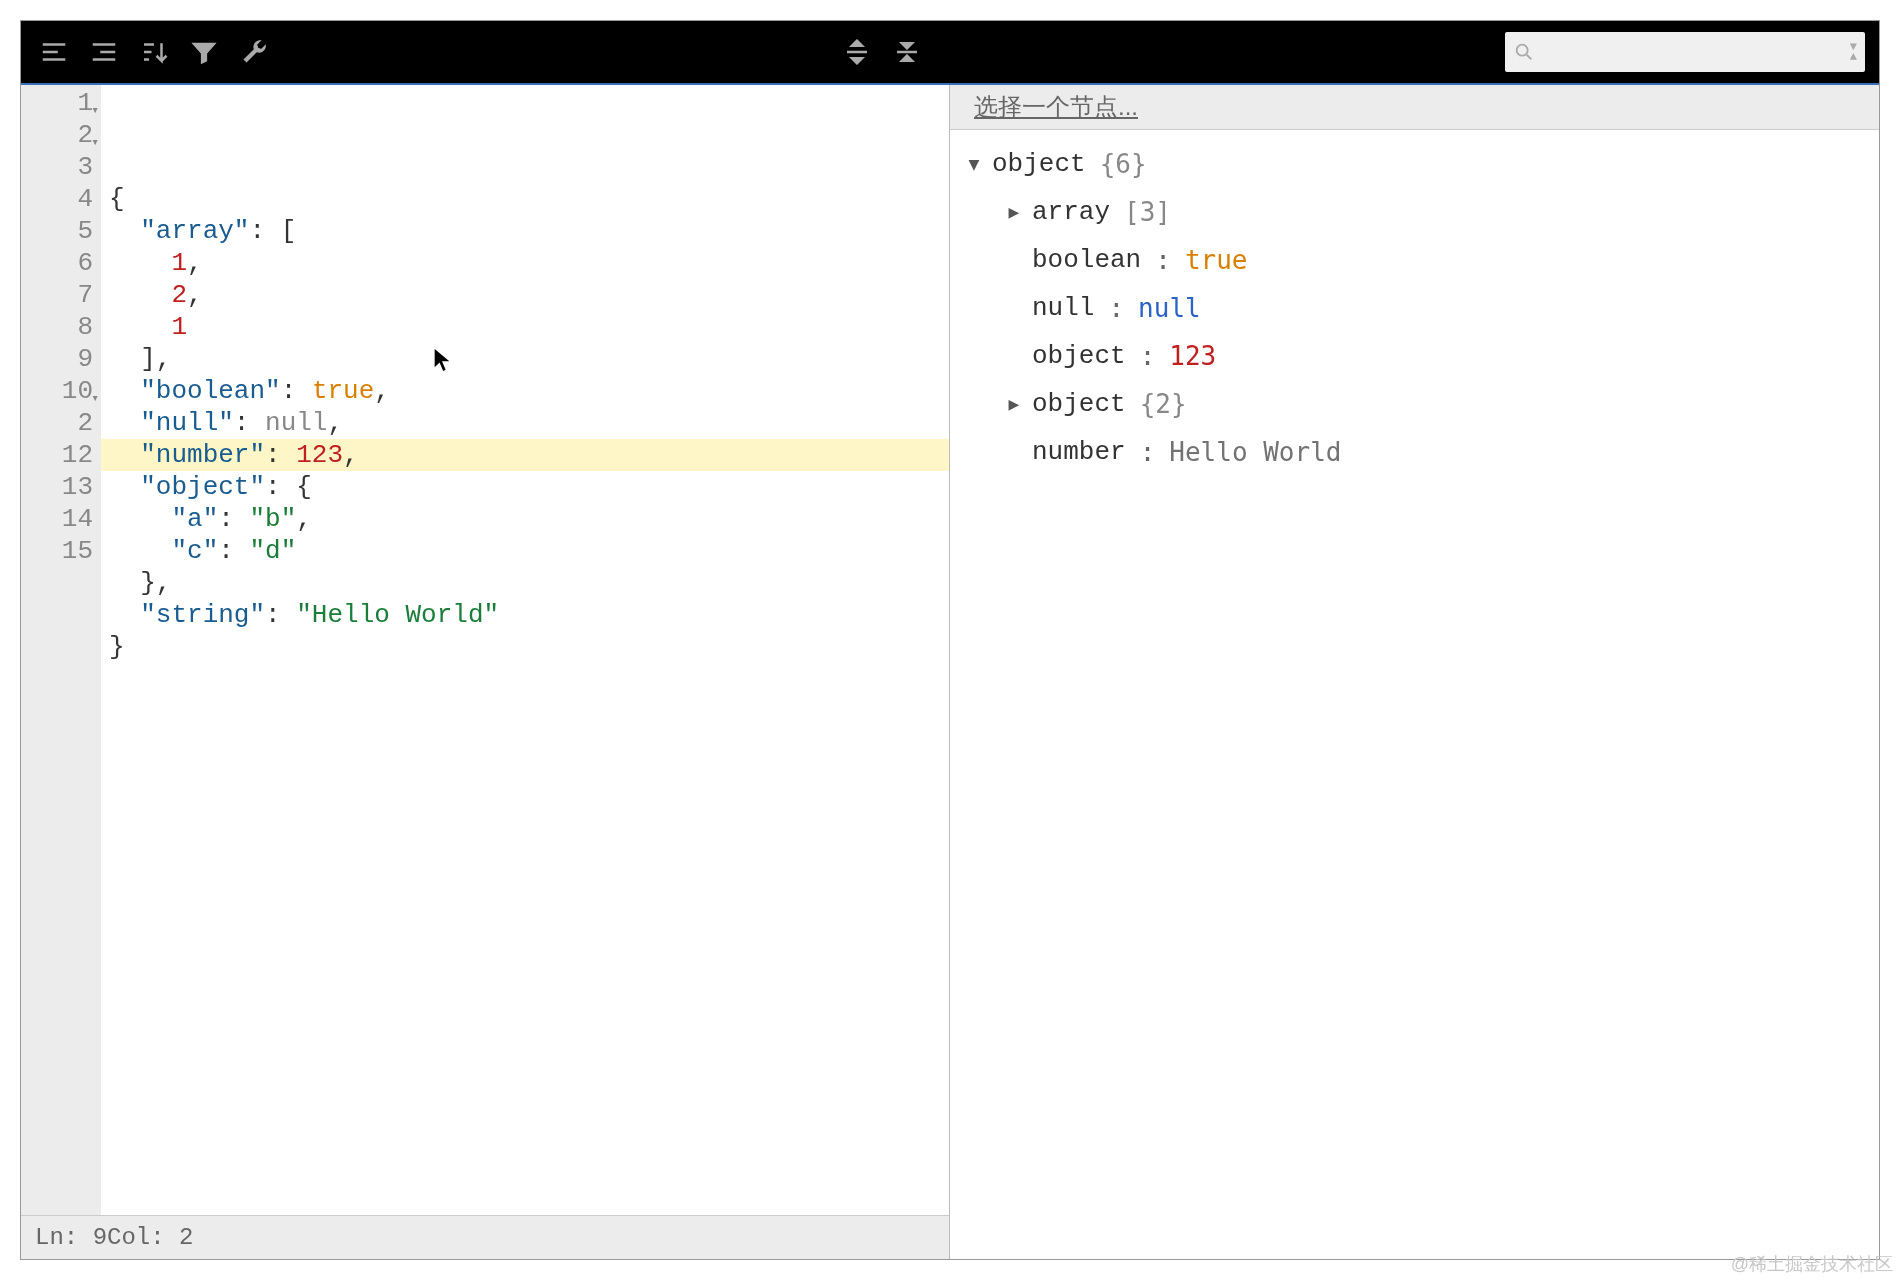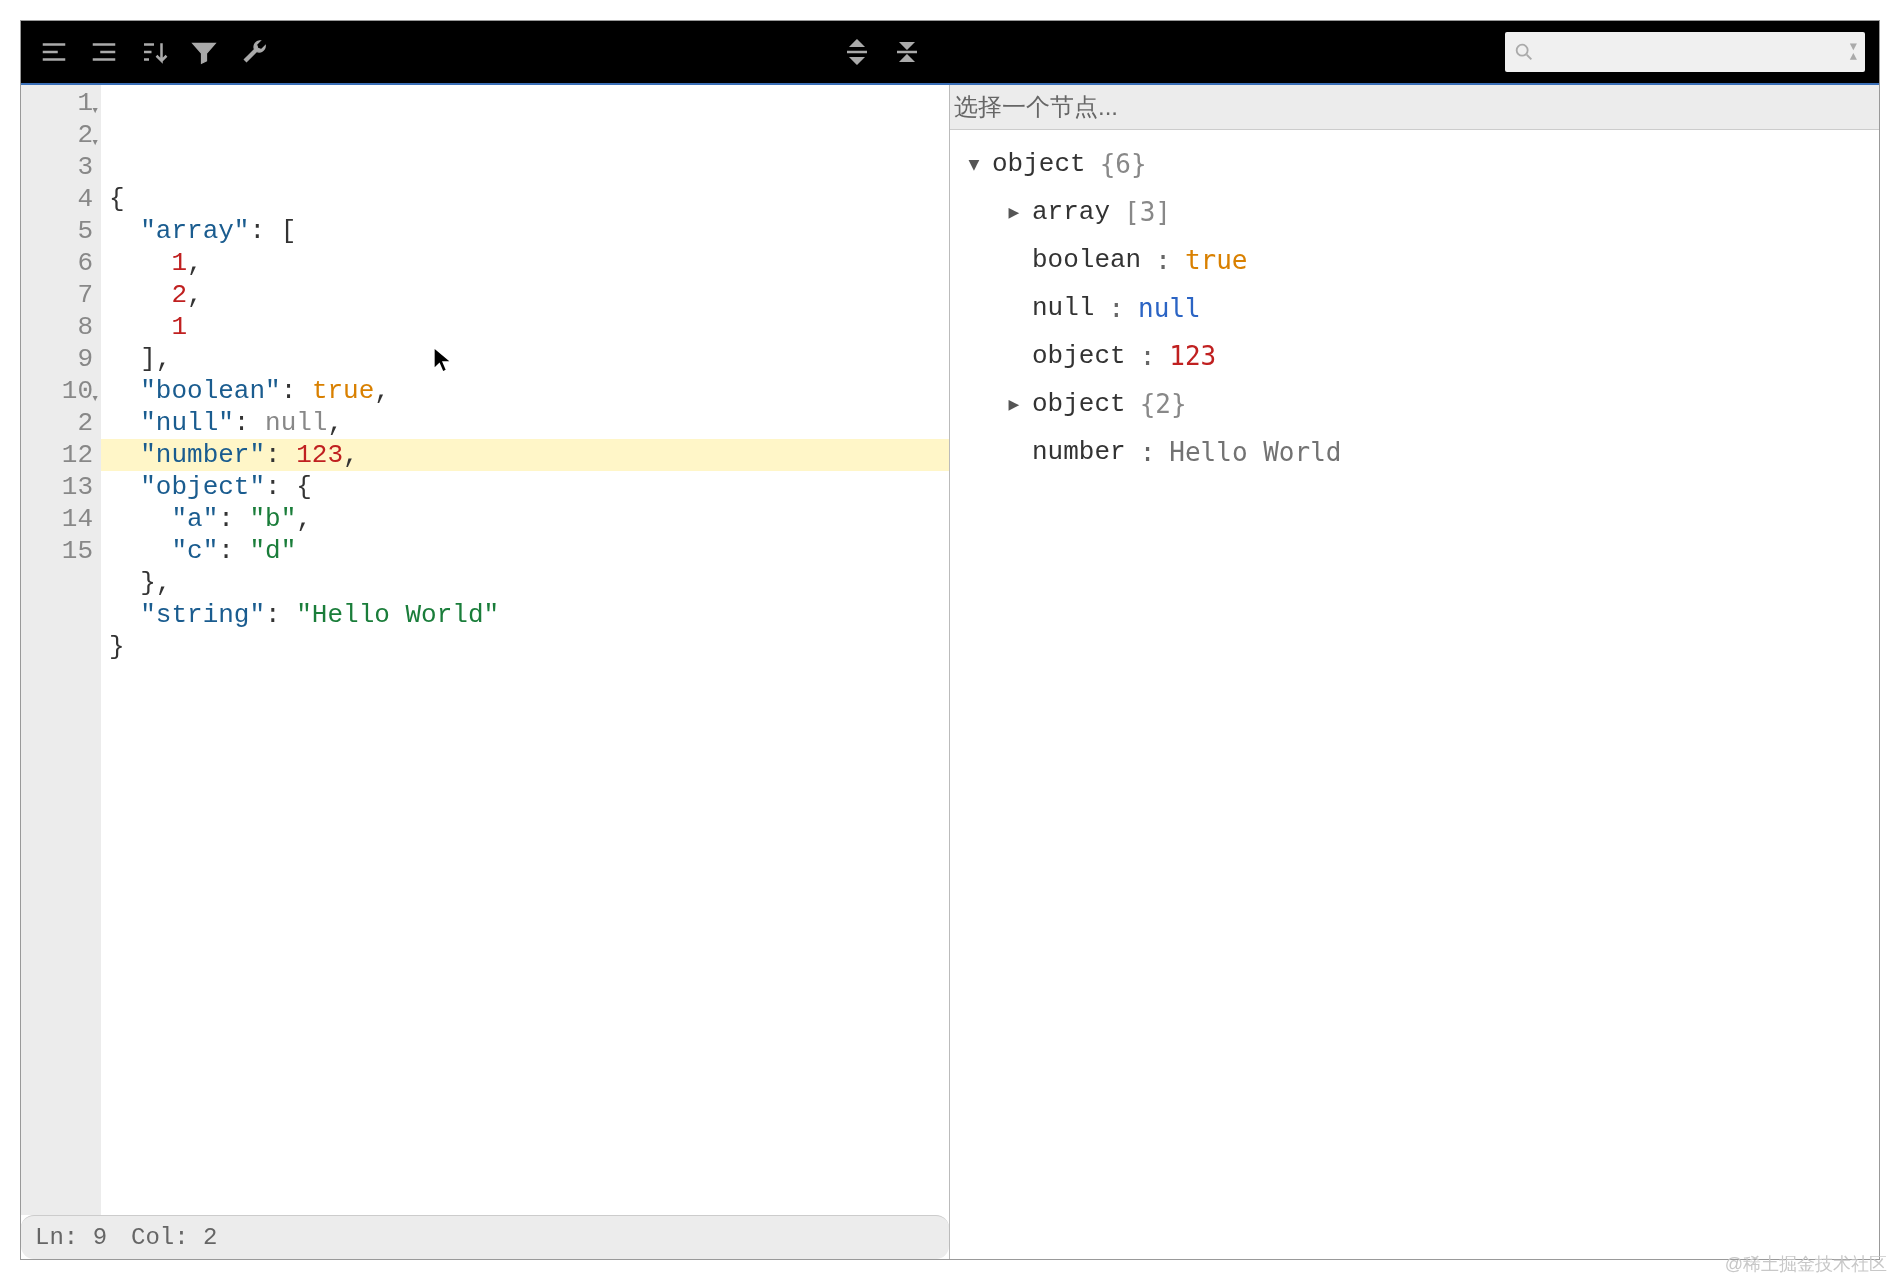--- a/index.html
+++ b/index.html
@@ -113,36 +113,35 @@
     pointer-events: none;
   }
   
   .statusbar {
     background: #ececec;
     border-top: 1px solid #ccc;
     color: #666;
     font-size: 24px;
     padding: 8px 14px;
     display: flex;
-    gap: 24px;
-    border-radius: 13px;
   }
   
   .tree-pane {
     width: 50%;
     display: flex;
     flex-direction: column;
   }
   .tree-header {
     background: #ececec;
     border-bottom: 1px solid #ccc;
     color: #666;
     font-size: 24px;
-    padding: 6px 4px;
+    padding: 6px 24px;
     font-family: Arial, sans-serif;
+    text-decoration: underline;
   }
   .tree-body {
     flex: 1;
     padding: 10px 14px;
     font-size: 26px;
     line-height: 48px;
     font-family: Consolas, Monaco, monospace;
     color: #333;
     overflow: auto;
   }
@@ -153,21 +152,21 @@
   .tnode .tmeta  { color: #888; margin-left: 6px; }
   .tnode .tval-bool { color: #d98000; }
   .tnode .tval-null { color: #2b64c4; }
   .tnode .tval-num  { color: #c02020; }
   .tnode .tval-str  { color: #737373; }
   .tnode .sep { color: #666; margin: 0 6px; }
   .indent-1 { padding-left: 40px; }
   
   .watermark {
     position: fixed;
-    right: 13px;
+    right: 7px;
     bottom: 4px;
     color: #c8c8c8;
     font-size: 18px;
     font-family: Arial, sans-serif;
   }
 </style>
 </head>
 <body>
 
 <div class="app">

